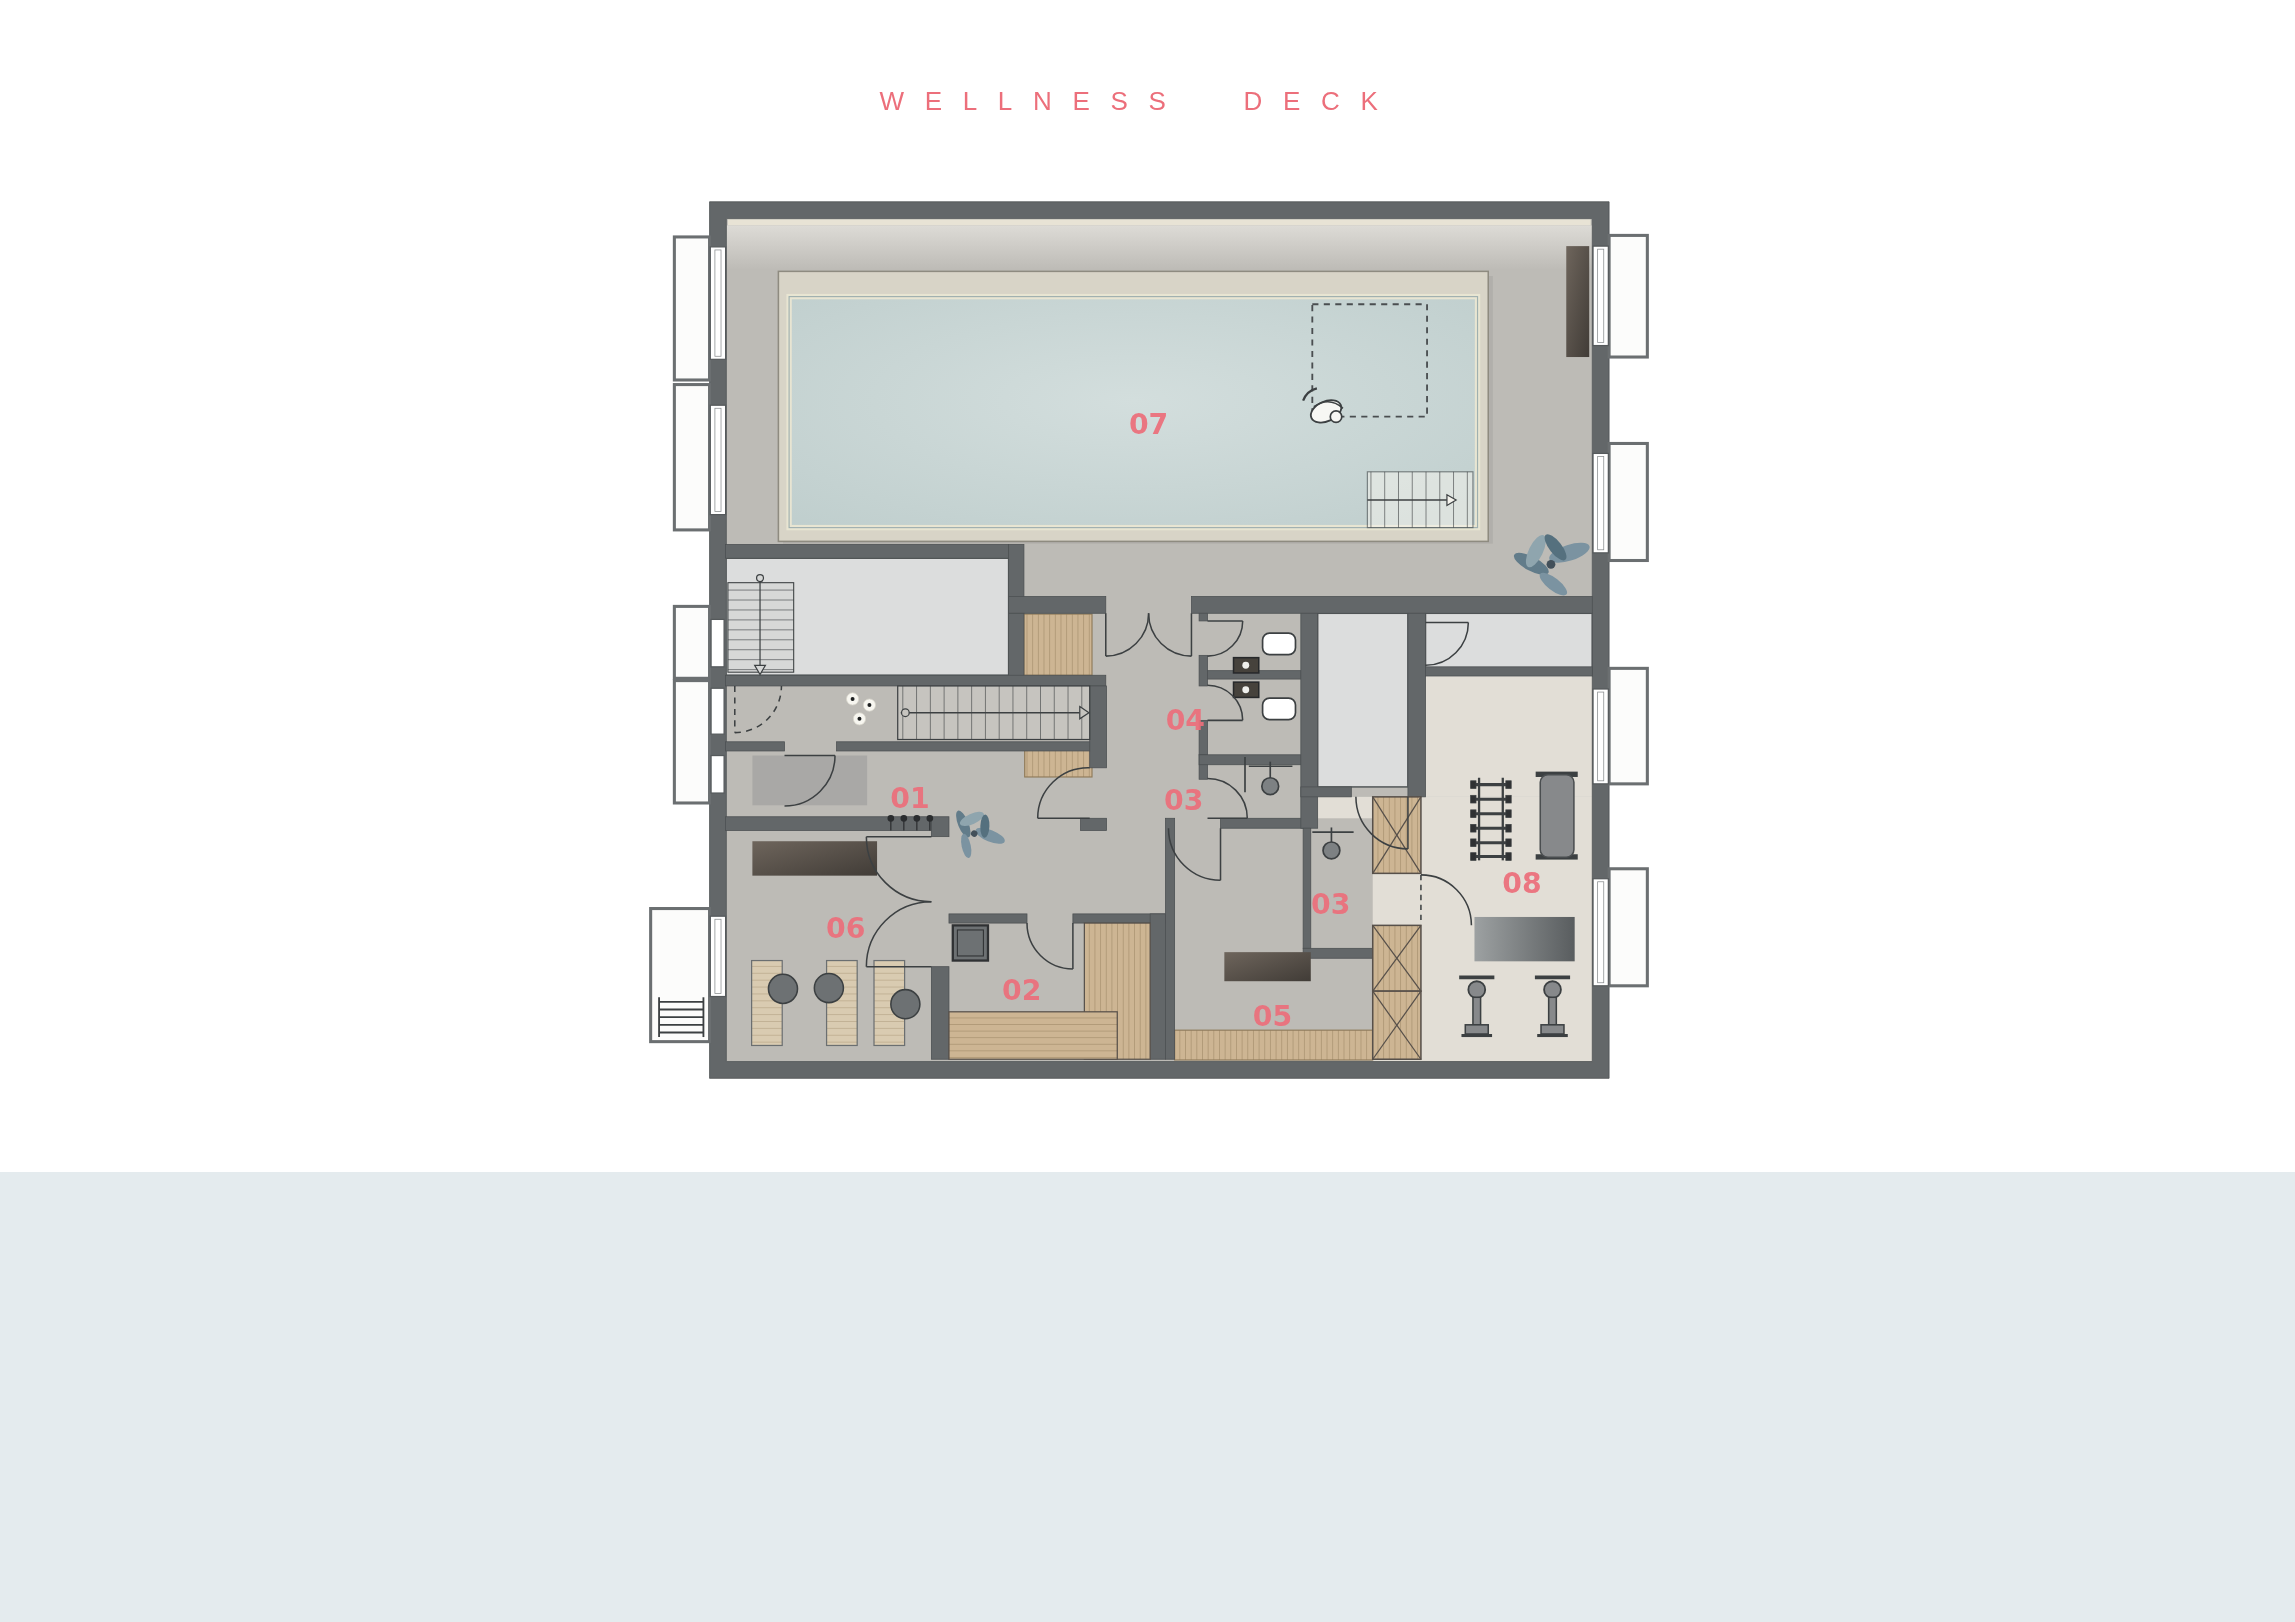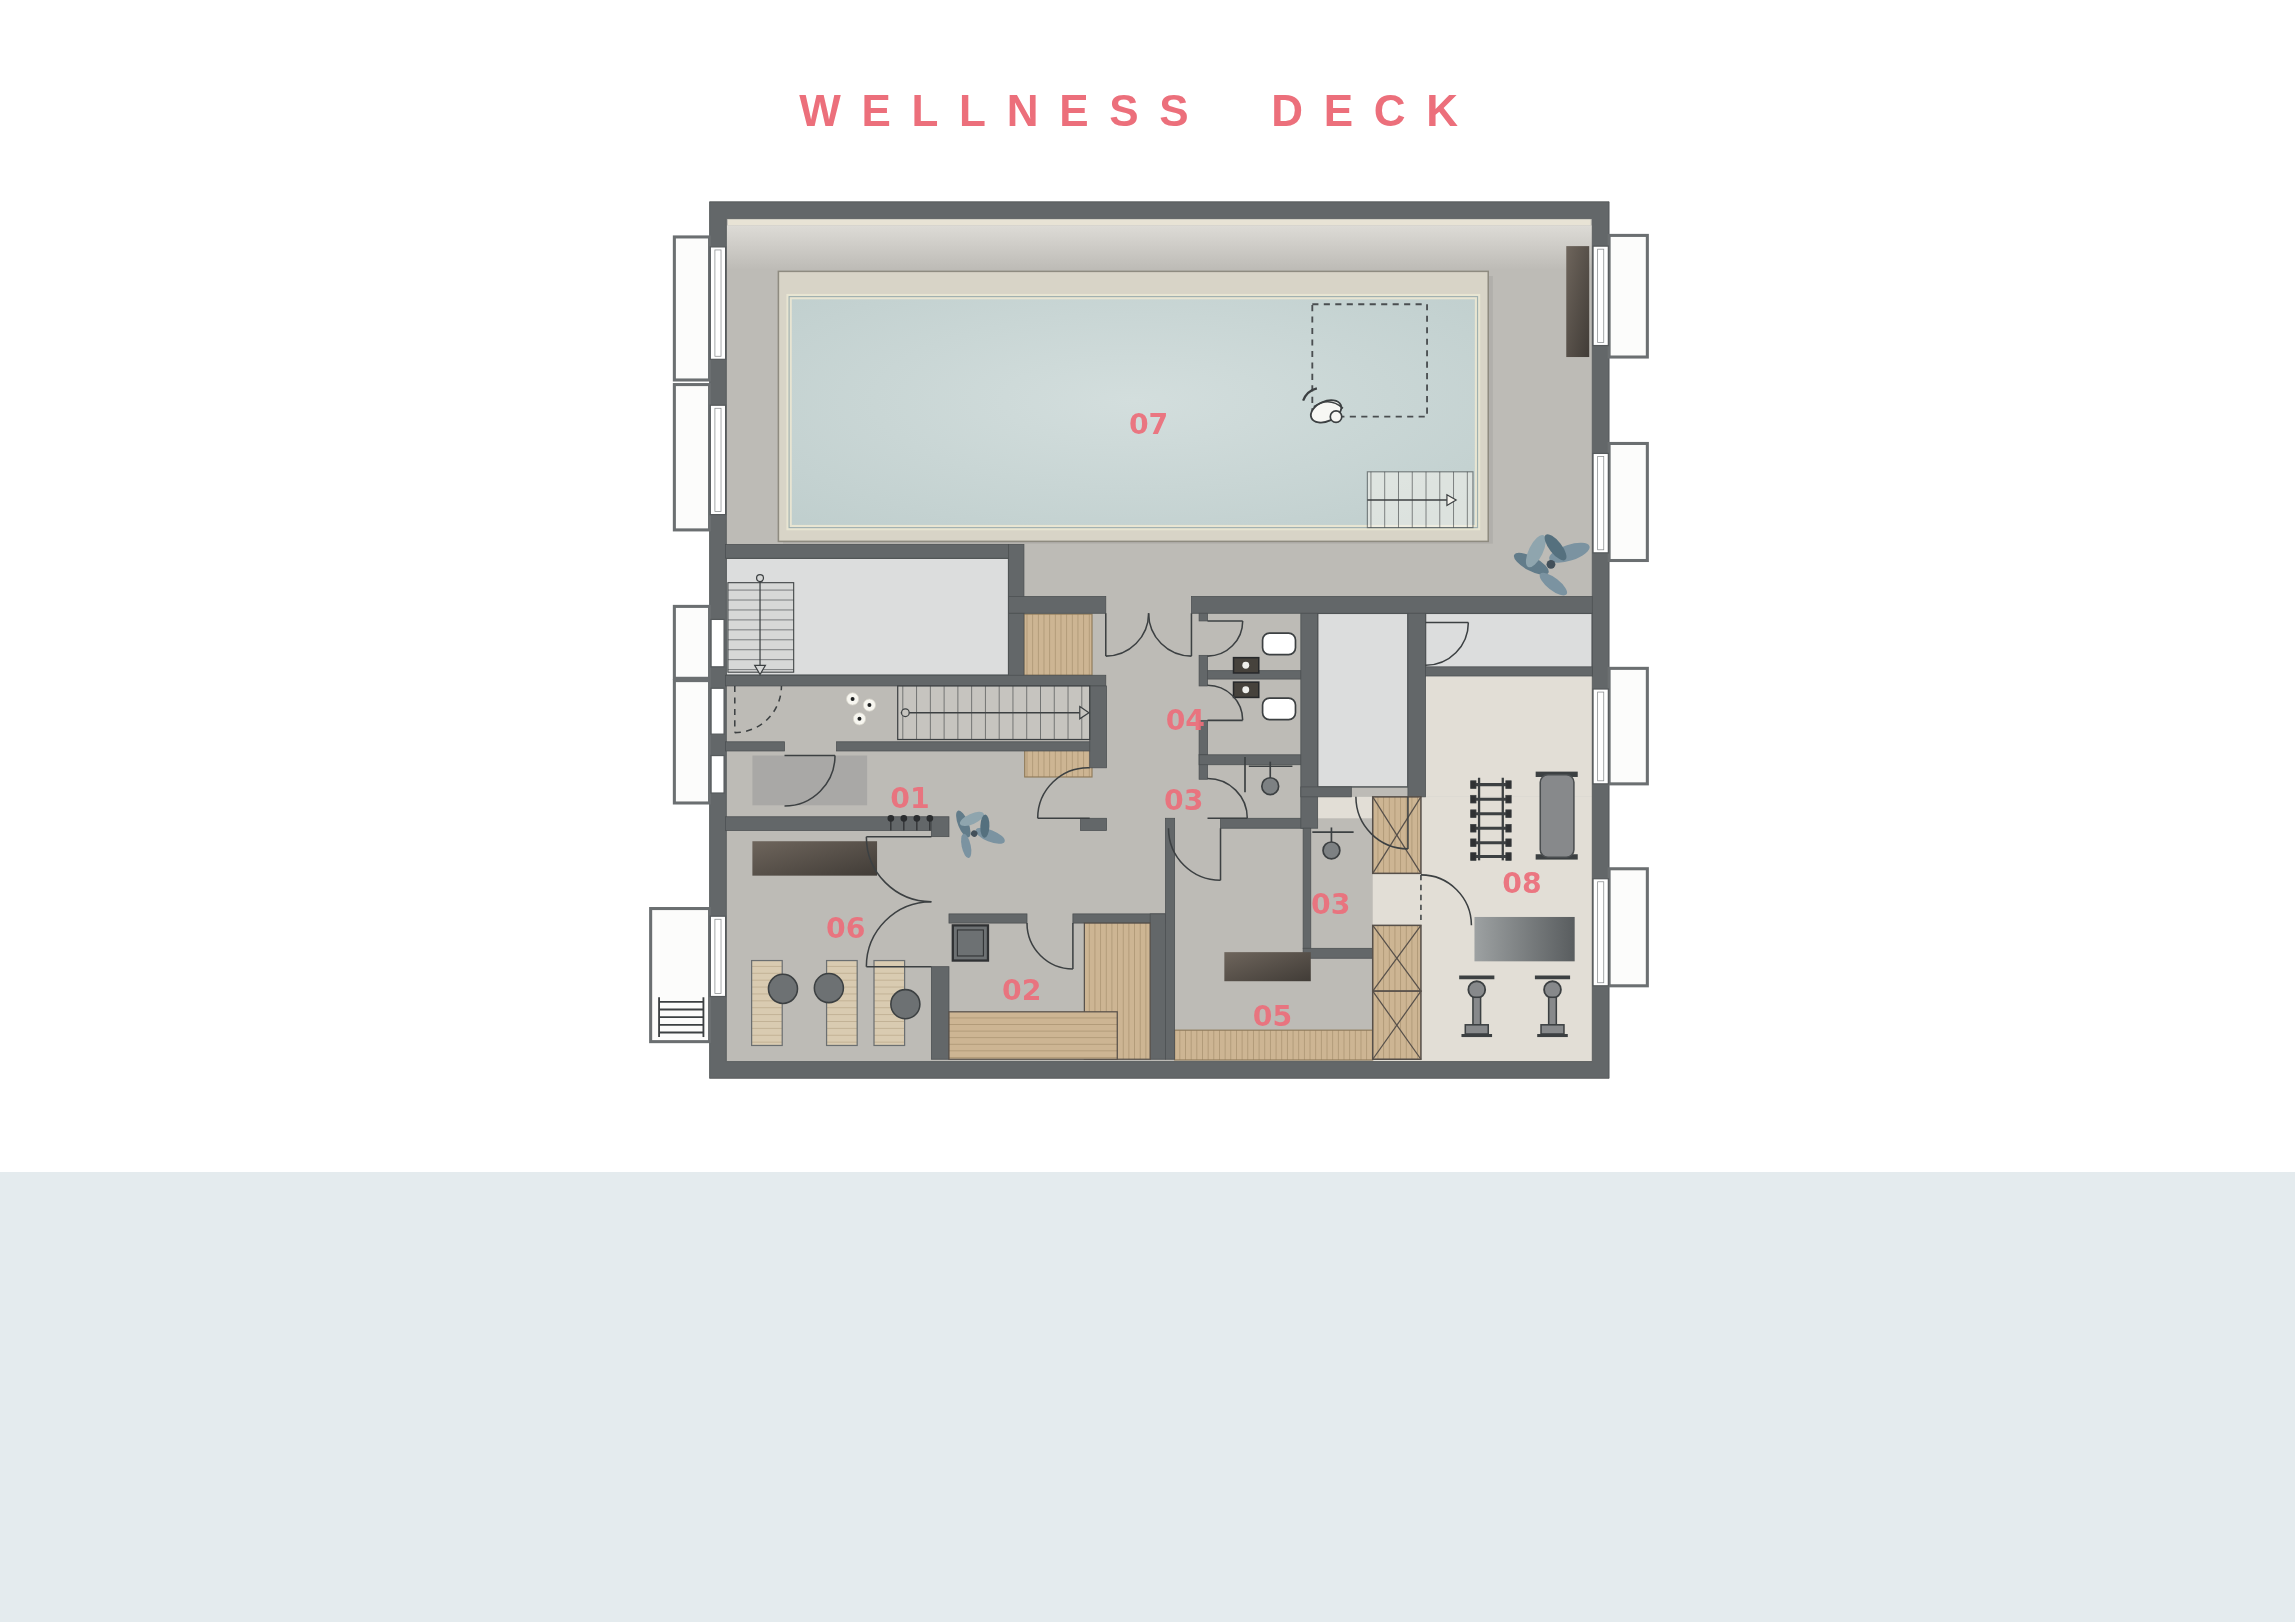--- a/index.html
+++ b/index.html
@@ -2,21 +2,21 @@
 <html style="--accent: #ec6f7b; --legendText: #4c6e82; --disclaimerText: #5d8498; --legendBand: #e4ebee; --wall: #636769; --floor: #bdbbb6; --lightRoom: #dcdddd; --fitnessFloor: #e2ded6; --wood: #cdb593; --water: #c7d4d4; --deck: #d8d4c7;font-size:12.2px"><head>
 <meta charset="utf-8">
 <style>
   html,body{margin:0;padding:0;}
   body{
     width:2295px;height:1623px;position:relative;background:#ffffff;overflow:hidden;
     font-family:"Liberation Sans","DejaVu Sans",sans-serif;
   }
   .page-title{
     position:absolute;top:86px;left:0;width:2278px;text-align:center;
-    font-size:44px;font-weight:bold;color:var(--accent);
+    font-size:26px;font-weight:normal;color:var(--accent);
     letter-spacing:20.7px;word-spacing:29px;
   }
   .plan-svg{position:absolute;left:643px;top:191px;width:1025px;height:918px;}
   .legend-band{
     position:absolute;left:0;top:1172px;width:2295px;height:451px;
     background:var(--legendBand);
   }
   svg text.room-label{
     font-family:"DejaVu Sans","Liberation Sans",sans-serif;
     font-weight:bold;font-size:37px;fill:var(--accent);opacity:.93;

